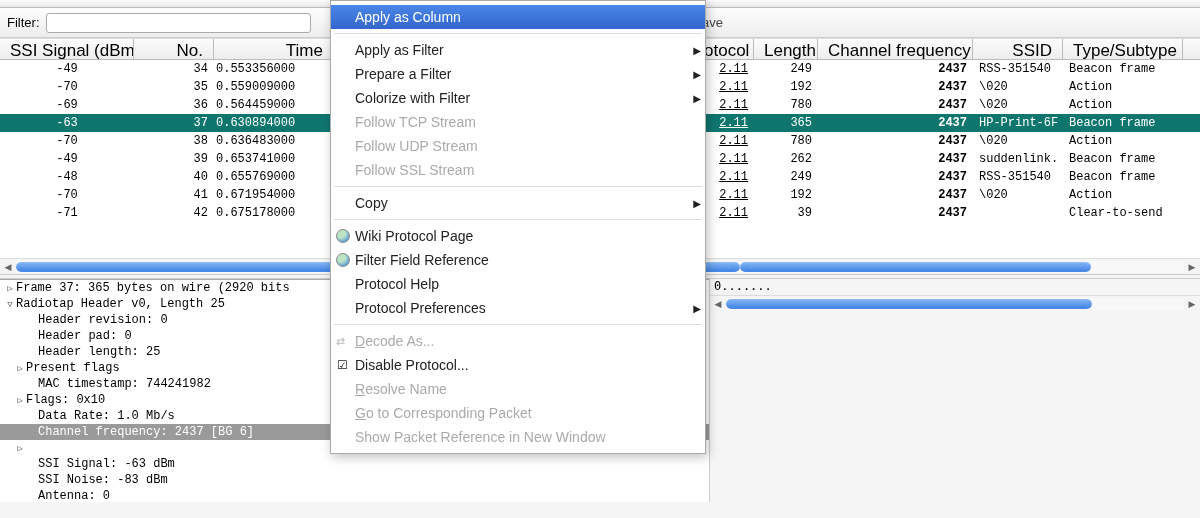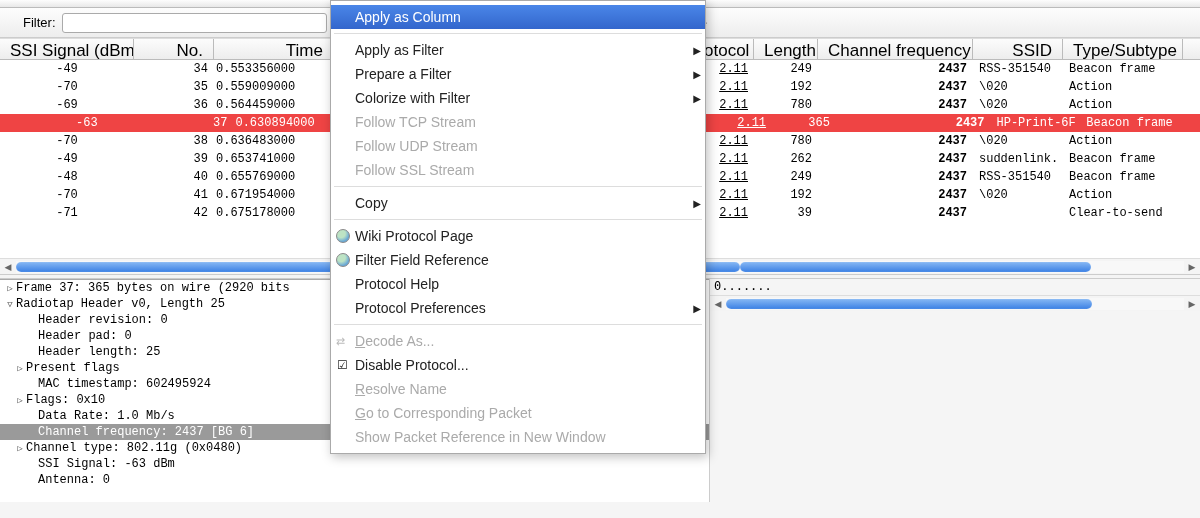--- a/index.html
+++ b/index.html
@@ -14,21 +14,21 @@
   position: relative;
 }
 .toolbar-top {
   height: 8px;
   background: linear-gradient(#fdfdfd, #e8e8e8);
   border-bottom: 1px solid #bbb;
 }
 .filter-bar {
   display: flex;
   align-items: center;
-  padding: 4px 23px;
+  padding: 4px 7px;
   background: linear-gradient(#fdfdfd, #ededed);
   border-bottom: 1px solid #ccc;
   height: 30px;
 }
 .filter-bar label { margin-right: 6px; font-size: 13px; }
 .filter-bar input.filter-input {
   height: 20px;
   border: 1px solid #aaa;
   border-radius: 3px;
   padding: 0 4px;
@@ -73,21 +73,21 @@
   font-family: Menlo, Monaco, "Courier New", monospace;
   font-size: 12px;
   position: relative;
 }
 .packet-row {
   display: flex;
   height: 18px;
   align-items: center;
   white-space: nowrap;
 }
-.packet-row.selected { background: #ef4444; color: #fff; padding-left: 20px; }
+.packet-row.selected { background: #0f766e; color: #fff; }
 .packet-row > div { padding: 0 6px; overflow: hidden; }
 .pc-ssi { width: 134px; text-align: center; }
 .pc-no { width: 80px; text-align: right; }
 .pc-time { width: 120px; padding-left:2px !important; }
 .pc-protocol { width: 60px; text-align: right; text-decoration: underline; }
 .pc-length { width: 64px; text-align: right; }
 .pc-chanfreq { width: 155px; text-align: right; font-weight: bold; }
 .pc-ssid { width: 90px; }
 .pc-typesub { width: 120px; }
 .scrollbar-h {
@@ -374,46 +374,50 @@
           <span>Header length: 25</span>
         </div>
         <div class="tree-row">
           <span style="padding-left:10px;"></span>
           <span class="tri">▷</span>
           <span>Present flags</span>
         </div>
         <div class="tree-row">
           <span style="padding-left:22px;"></span>
           <span class="tri"></span>
-          <span>MAC timestamp: 602495924</span>
+          <span>MAC timestamp: 744241982</span>
         </div>
         <div class="tree-row">
           <span style="padding-left:10px;"></span>
           <span class="tri">▷</span>
           <span>Flags: 0x10</span>
         </div>
         <div class="tree-row">
           <span style="padding-left:22px;"></span>
           <span class="tri"></span>
           <span>Data Rate: 1.0 Mb/s</span>
         </div>
         <div class="tree-row selected">
           <span style="padding-left:22px;"></span>
           <span class="tri"></span>
           <span>Channel frequency: 2437 [BG 6]</span>
         </div>
         <div class="tree-row">
           <span style="padding-left:10px;"></span>
           <span class="tri">▷</span>
-          <span>Channel type: 802.11g (0x0480)</span>
         </div>
         <div class="tree-row">
           <span style="padding-left:22px;"></span>
           <span class="tri"></span>
           <span>SSI Signal: -63 dBm</span>
+        </div>
+        <div class="tree-row">
+          <span style="padding-left:22px;"></span>
+          <span class="tri"></span>
+          <span>SSI Noise: -83 dBm</span>
         </div>
         <div class="tree-row">
           <span style="padding-left:22px;"></span>
           <span class="tri"></span>
           <span>Antenna: 0</span>
         </div>
       </div>
     <div class="split-right bytes-pane">
       <div class="bytes-row">0.......</div>
       <div class="scrollbar-h" style="margin-top:2px;">

